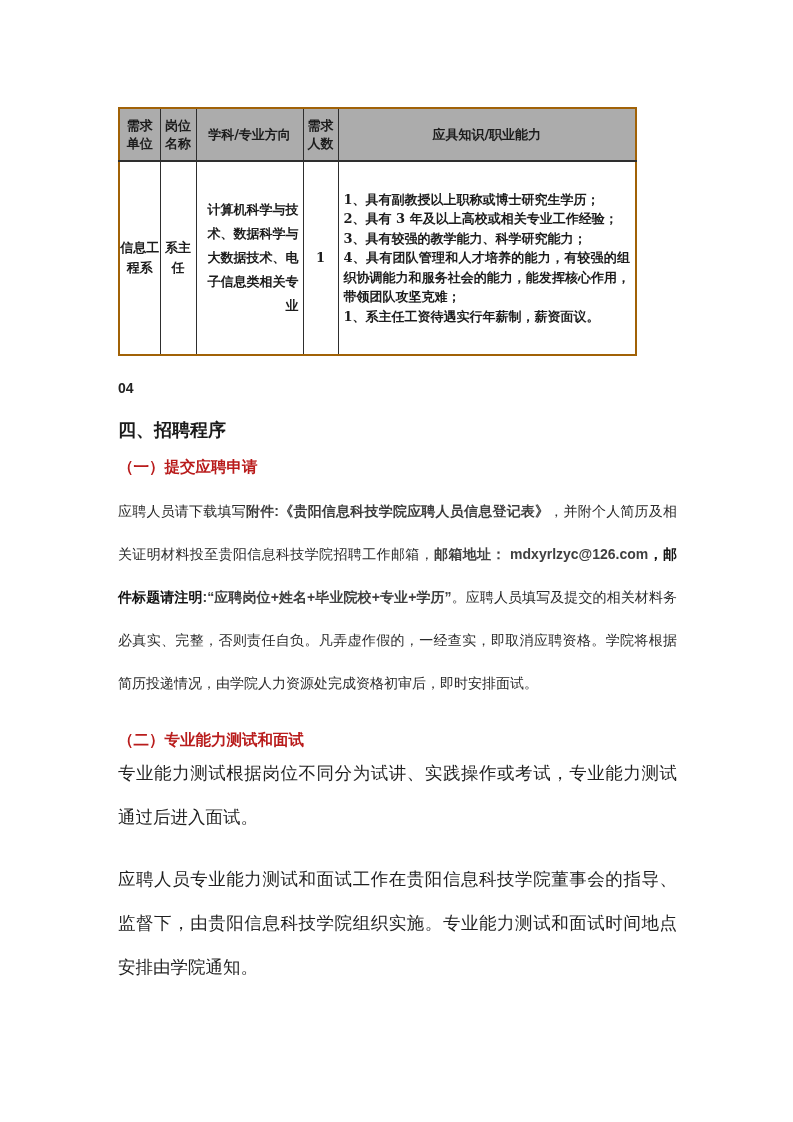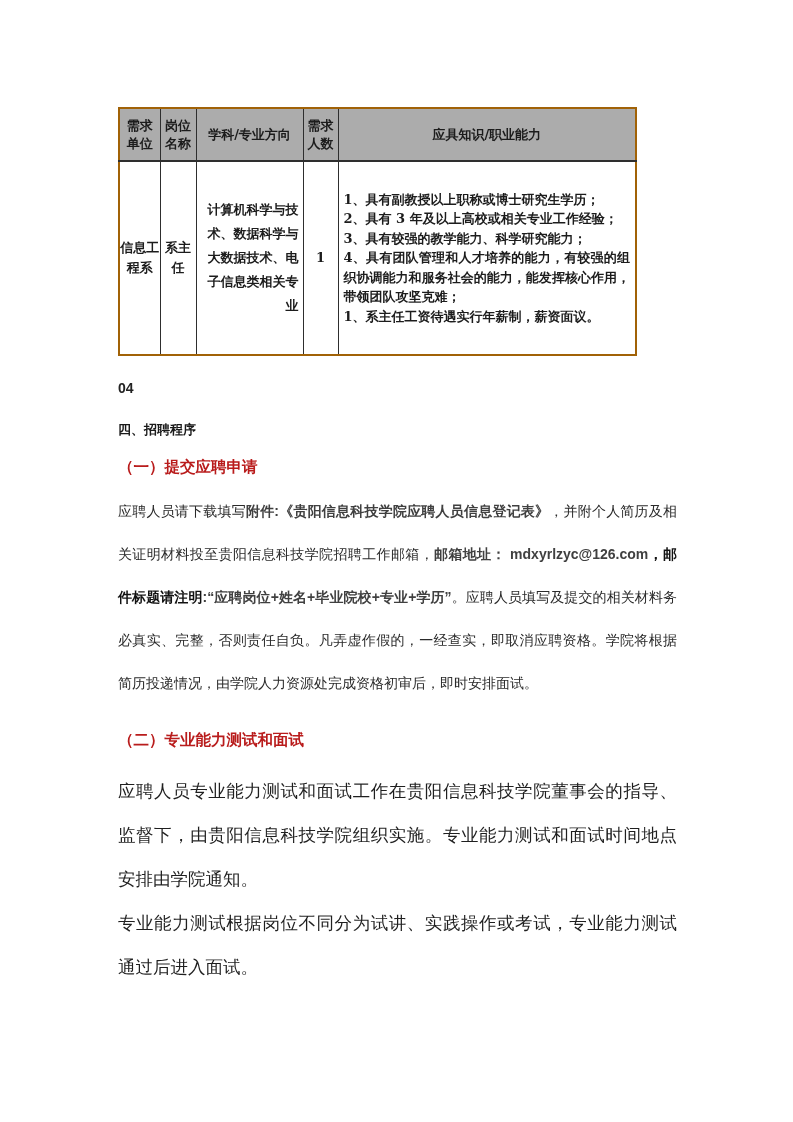--- a/index.html
+++ b/index.html
@@ -53,21 +53,21 @@
   
   .sec-num {
     margin-top: 20px;
     font-size: 14px;
     font-weight: 700;
     line-height: 24px;
     color: #222;
   }
   h2.sec-title {
     margin-top: 18px;
-    font-size: 13px;
+    font-size: 18px;
     font-weight: 700;
     line-height: 24px;
     color: #1a1a1a;
   }
   h3.sub-title {
     margin-top: 14px;
     font-size: 15.5px;
     font-weight: 700;
     line-height: 22px;
     color: #b91c1c;
@@ -139,17 +139,17 @@
   <h2 class="sec-title">四、招聘程序</h2>
 
   <h3 class="sub-title">（一）提交应聘申请</h3>
 
   <p class="para-small">
     <span>应聘人员请下载填写</span><span class="t-link">附件:《贵阳信息科技学院应聘人员信息登记表》</span><span>，并附个人简历及相关证明材料投至贵阳信息科技学院招聘工作邮箱，</span><span class="t-link">邮箱地址： mdxyrlzyc@126.com</span><span class="t-bold">，邮件标题请注明</span><span class="t-link">:“应聘岗位+姓名+毕业院校+专业+学历”</span><span>。应聘人员填写及提交的相关材料务必真实、完整，否则责任自负。凡弄虚作假的，一经查实，即取消应聘资格。学院将根据简历投递情况，由学院人力资源处完成资格初审后，即时安排面试。</span>
   </p>
 
   <h3 class="sub-title sub-title-2">（二）专业能力测试和面试</h3>
 
+  <p class="para-large">专业能力测试根据岗位不同分为试讲、实践操作或考试，专业能力测试通过后进入面试。</p>
+
   <p class="para-large first">应聘人员专业能力测试和面试工作在贵阳信息科技学院董事会的指导、监督下，由贵阳信息科技学院组织实施。专业能力测试和面试时间地点安排由学院通知。</p>
-
-  <p class="para-large">专业能力测试根据岗位不同分为试讲、实践操作或考试，专业能力测试通过后进入面试。</p>
 
 </div>
 
 </body></html>

